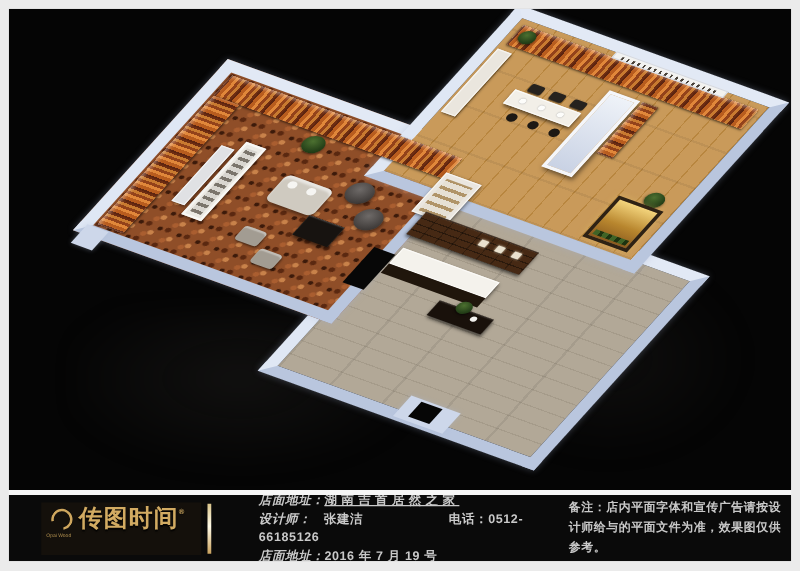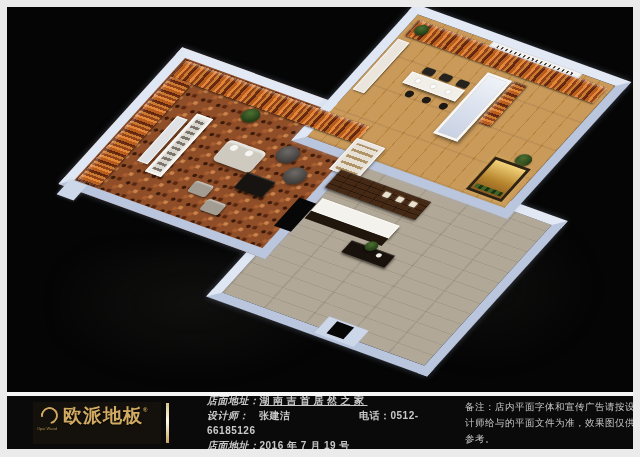--- a/index.html
+++ b/index.html
@@ -158,22 +158,22 @@
         transform:scale(.8);transform-origin:0 0;white-space:nowrap;}
   .logo-slogan{position:absolute;left:8px;bottom:3px;font-size:8px;font-weight:bold;
         color:#c9a25e;letter-spacing:4px;white-space:nowrap;}
   .gold-sep{width:3px;height:40px;margin-left:5px;flex:none;
         background:linear-gradient(180deg,#d8c48a,#fffbe8 45%,#c9a25e);}
   .info-mid{margin-left:38px;width:248px;flex:none;font-size:10px;color:#c9c9c9;
         line-height:15px;font-weight:bold;letter-spacing:.5px;}
   .info-mid .lbl{display:inline-block;min-width:52px;font-style:italic;}
   .val-address{letter-spacing:3.5px;text-decoration:underline;}
   .val-designer{display:inline-block;width:100px;}
-  .info-note{margin-left:10px;width:172px;flex:none;font-size:9.5px;color:#c9c9c9;
-        line-height:16px;font-weight:normal;letter-spacing:.5px;}
+  .info-note{width:172px;flex:none;font-size:9.5px;color:#c9c9c9;
+        line-height:16px;font-weight:bold;letter-spacing:.5px;}
 </style>
 </head>
 <body>
 
 <div class="stage">
   <div class="reflect1"></div>
   <div class="reflect2"></div>
 
   <div class="plan">
 
@@ -240,21 +240,21 @@
     <div class="stub stub-a"></div>
   </div>
 </div>
 
 <div class="divider"></div>
 
 <div class="footer">
   <div class="logo-panel">
     <div class="logo-top">
       <span class="logo-ring"></span>
-      <span class="logo-cn"><span>欧派地板</span><sup class="logo-reg">®</sup></span>
+      <span class="logo-cn"><span>传图时间</span><sup class="logo-reg">®</sup></span>
     </div>
     <div class="logo-latin">Opai Wood</div>
   </div>
   <div class="gold-sep"></div>
 
   <div class="info-mid">
     <div>
       <span class="lbl">店面地址：</span><span class="val-address">湖南吉首居然之家</span>
     </div>
     <div>

